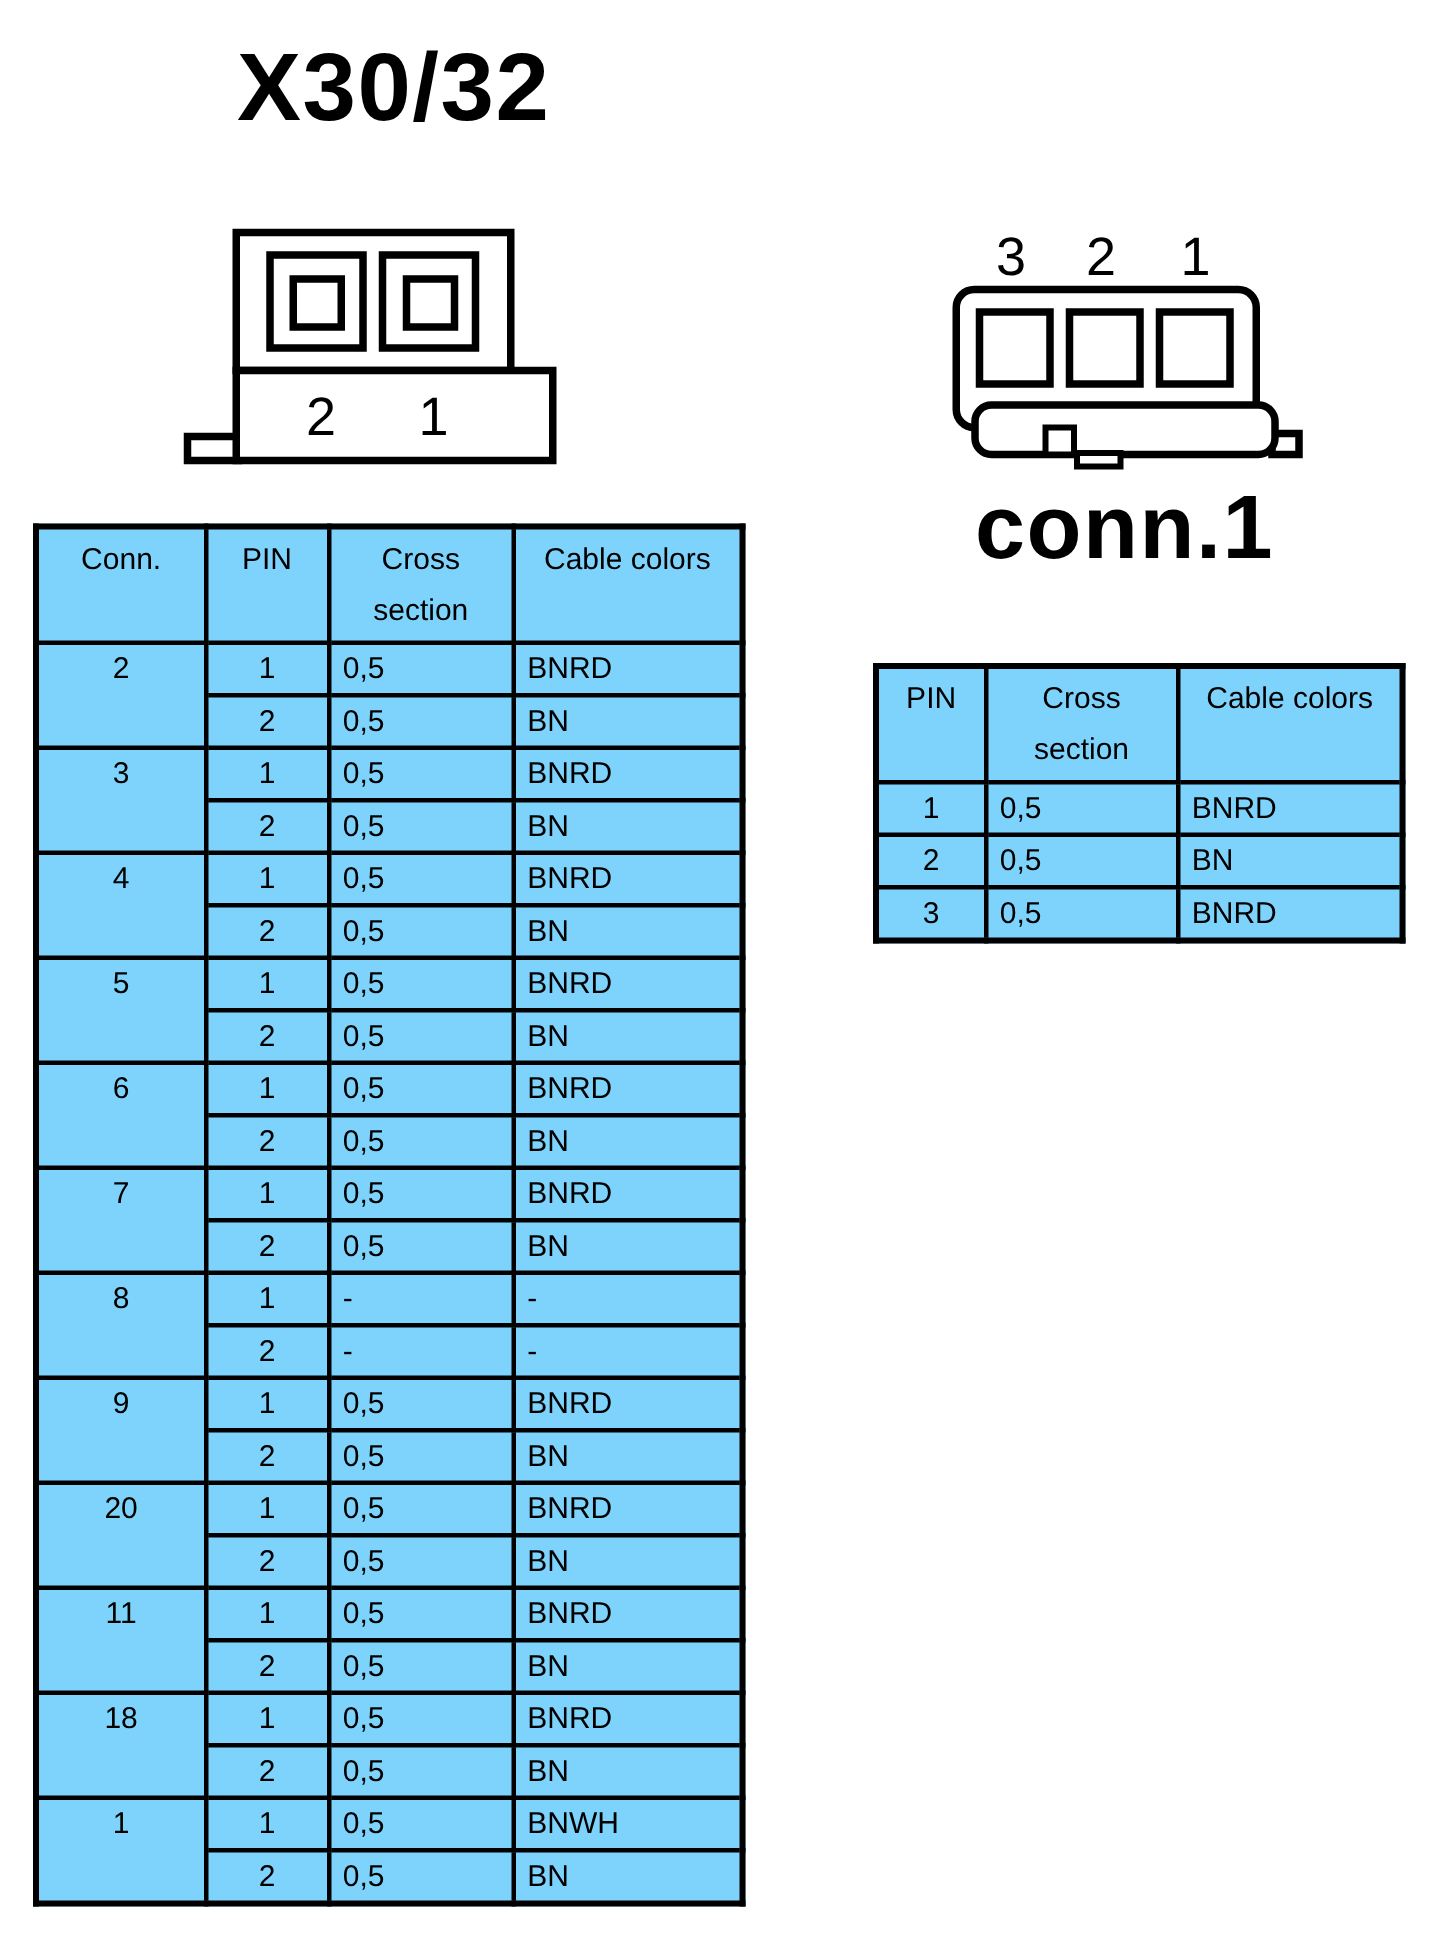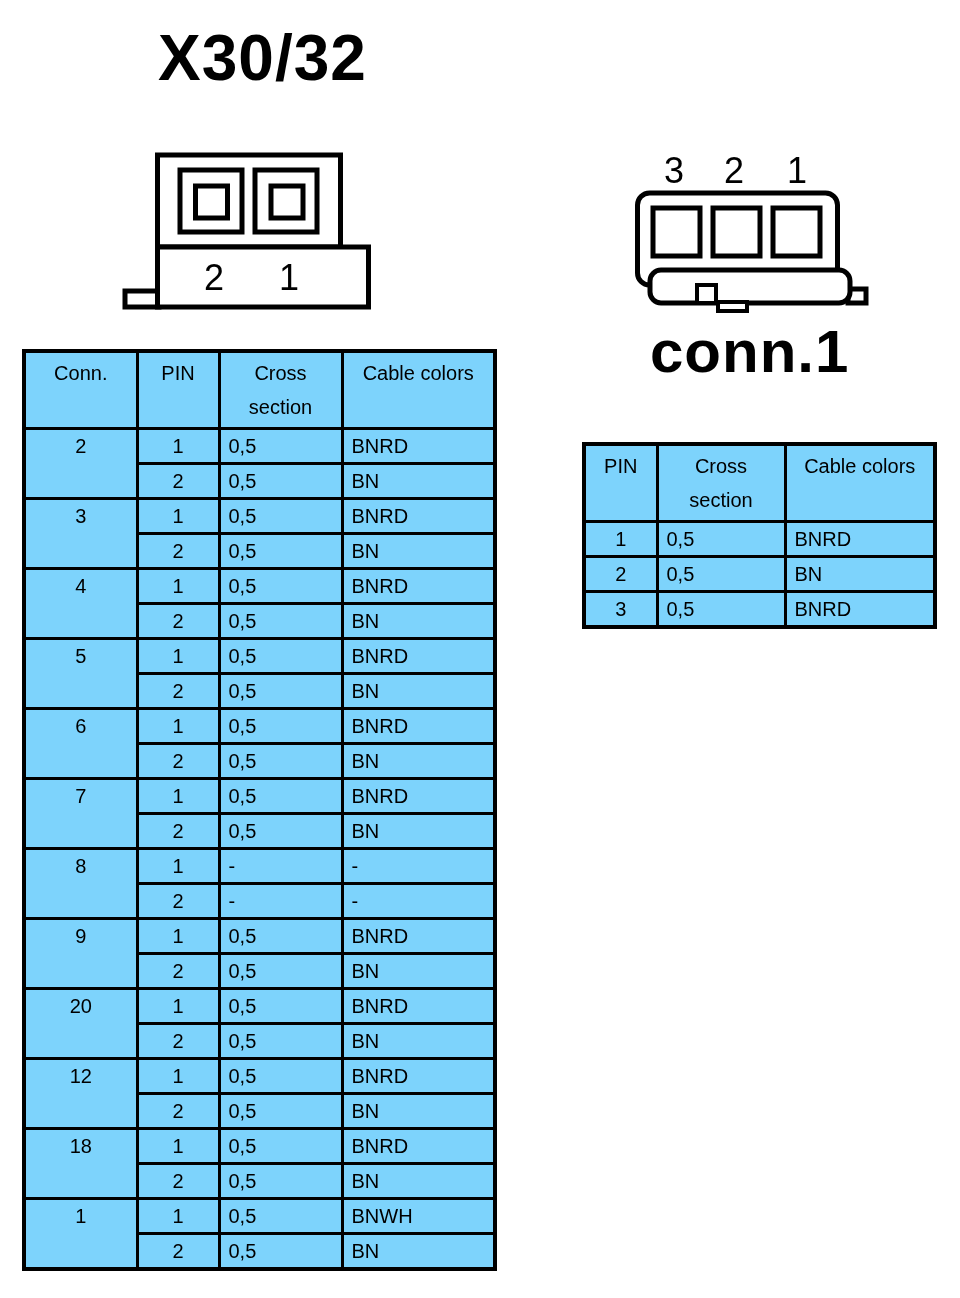--- a/index.html
+++ b/index.html
@@ -194,21 +194,21 @@
           <td class="c-pin">1</td>
           <td class="c-cross">0,5</td>
           <td class="c-color">BNRD</td>
         </tr>
         <tr>
           <td class="c-pin">2</td>
           <td class="c-cross">0,5</td>
           <td class="c-color">BN</td>
         </tr>
         <tr>
-          <td class="c-conn" rowspan="2">12</td>
+          <td class="c-conn" rowspan="2">11</td>
           <td class="c-pin">1</td>
           <td class="c-cross">0,5</td>
           <td class="c-color">BNRD</td>
         </tr>
         <tr>
           <td class="c-pin">2</td>
           <td class="c-cross">0,5</td>
           <td class="c-color">BN</td>
         </tr>
         <tr>

